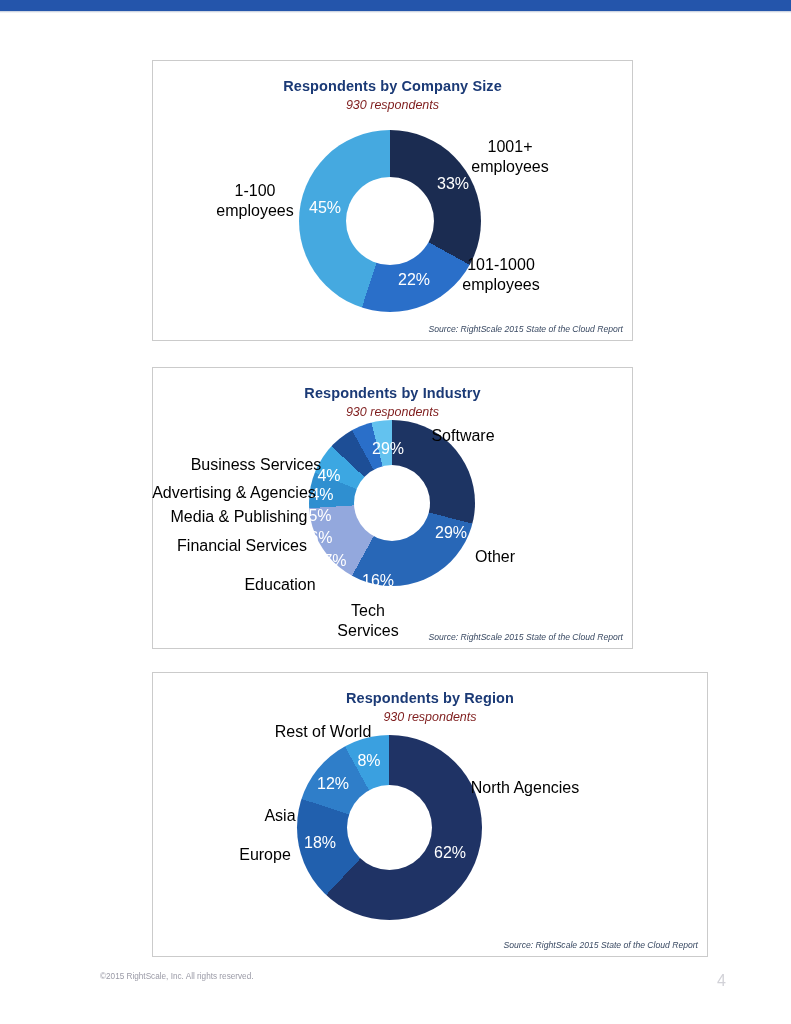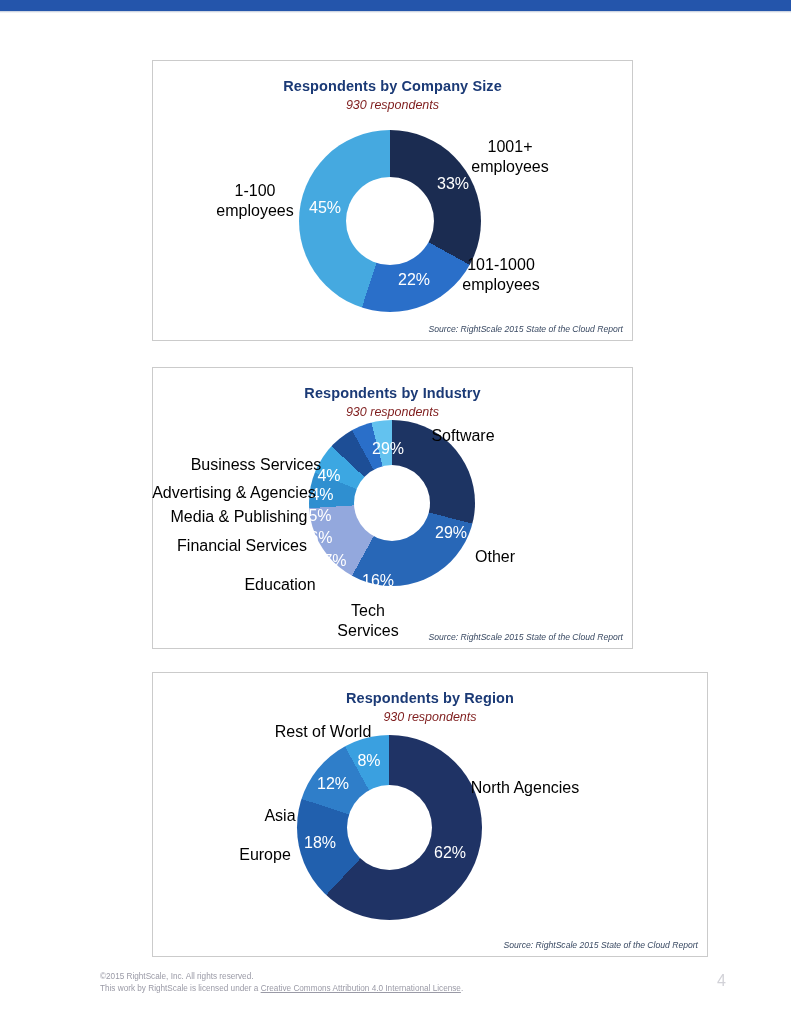--- a/index.html
+++ b/index.html
@@ -217,18 +217,17 @@
   <div class="slice-pct" style="left:333px; top:784px;">12%</div>
   <div class="slice-pct" style="left:369px; top:761px;">8%</div>
 
   <div class="cat-label" style="left:525px; top:788px;">North Agencies</div>
   <div class="cat-label" style="left:265px; top:855px;">Europe</div>
   <div class="cat-label" style="left:280px; top:768px;margin-top:48px;">Asia</div>
   <div class="cat-label" style="left:323px; top:732px;">Rest of World</div>
 
   <div class="footer">
     <div>©2015 RightScale, Inc. All rights reserved.</div>
-    <div><span>This work by RightScale is licensed under a </span><a href="#">Creative Commons Attribution 4.0 International License</a><span>.</span></div>
   </div>
 
   <div class="page-number">4</div>
 
 </div>
 
 </body></html>

